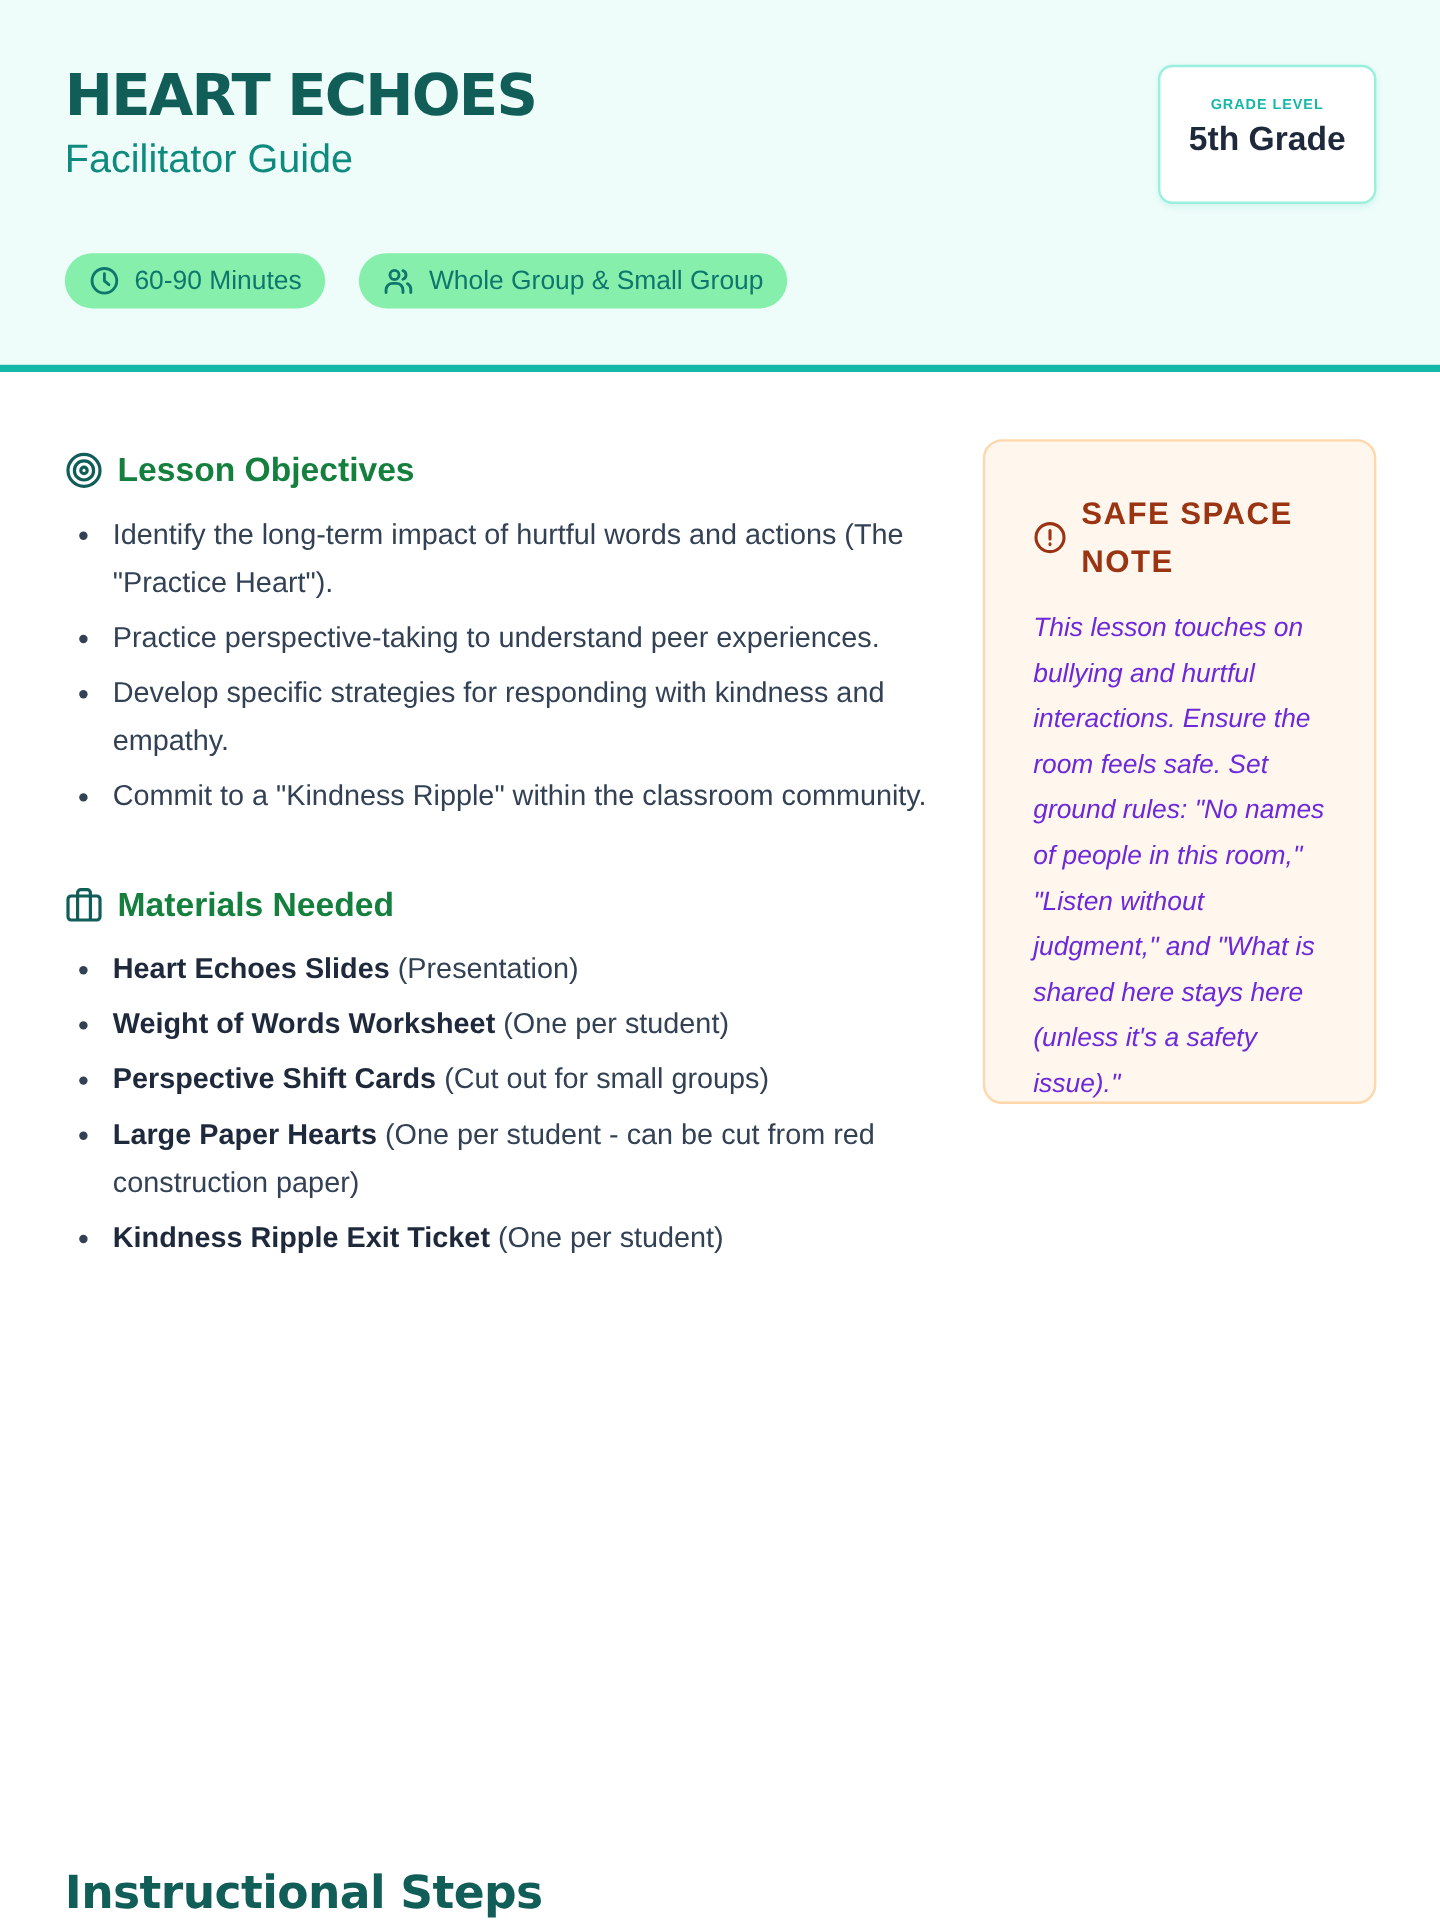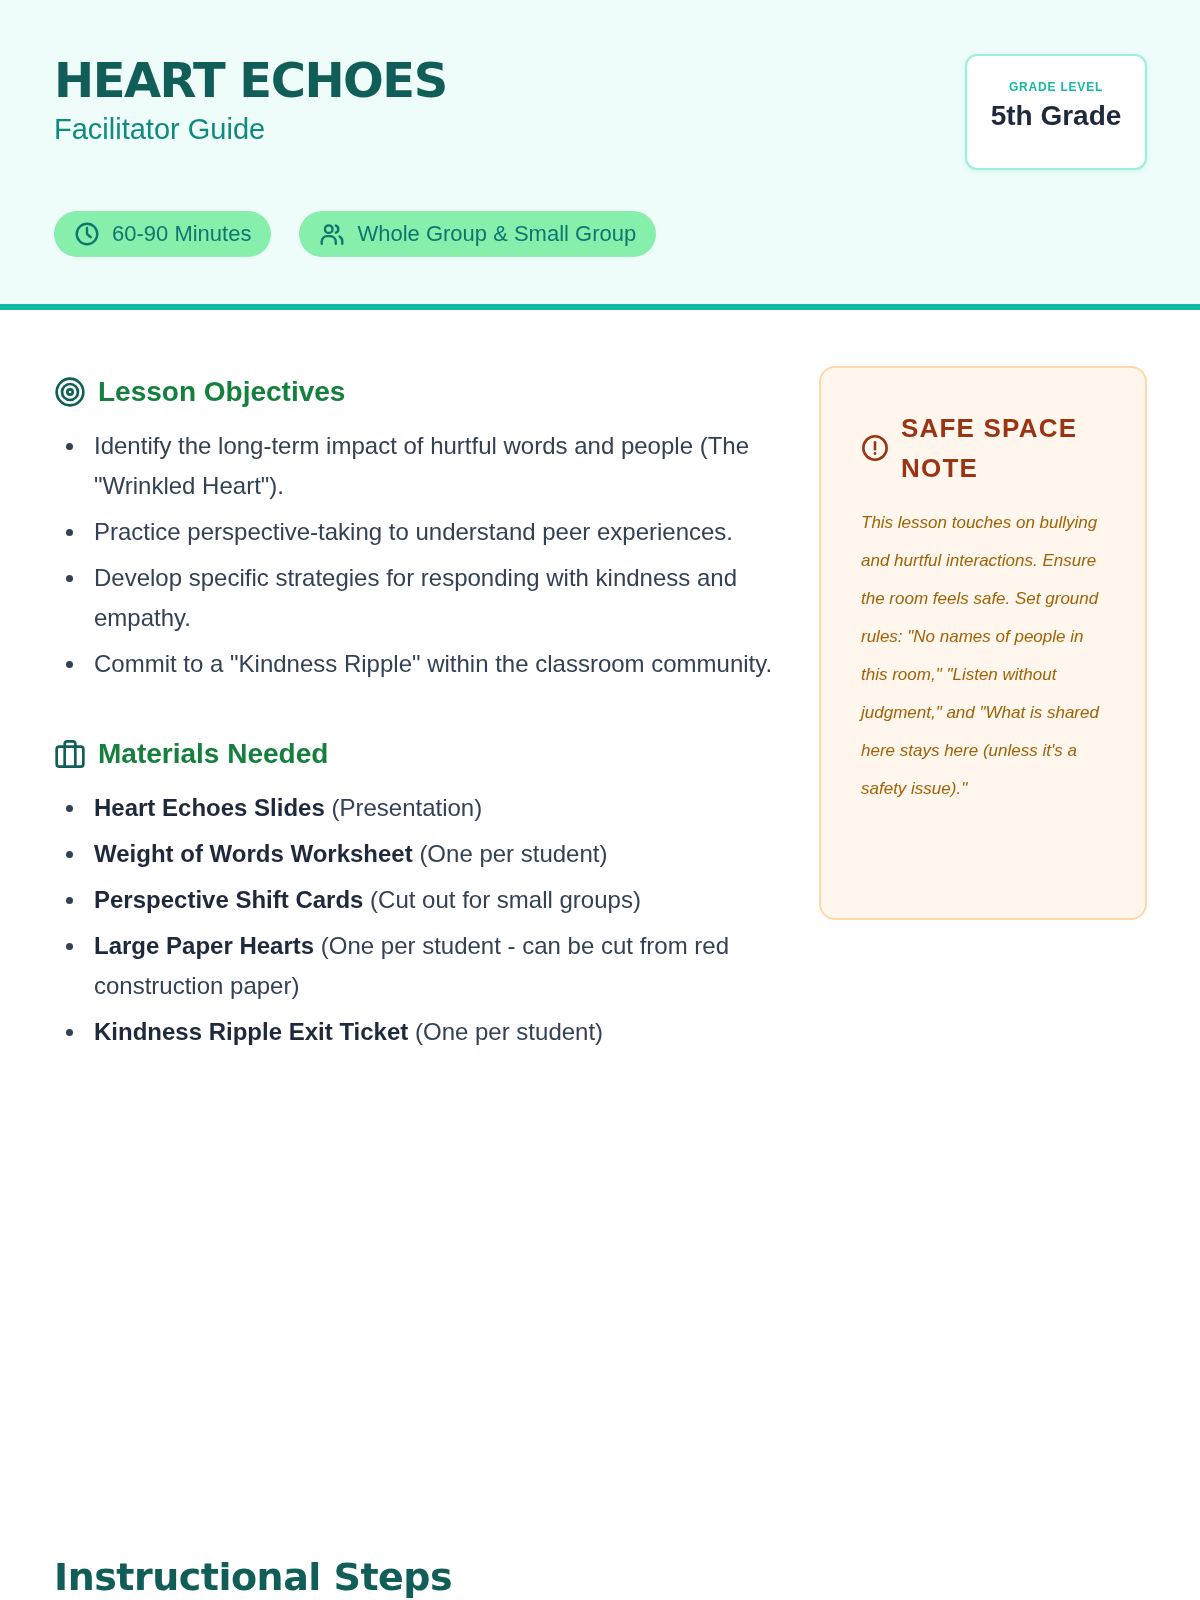--- a/index.html
+++ b/index.html
@@ -16,21 +16,21 @@
   .title {
     font-family: "DejaVu Sans", sans-serif;
     font-weight: 700;
     font-size: 48px;
     letter-spacing: -1.5px;
     color: #115e59;
     line-height: 1;
   }
   .subtitle {
     margin-top: 10px;
-    font-size: 29px;
+    font-size: 33px;
     color: #0f8a7e;
     line-height: 1.1;
   }
   .badges { position: absolute; top: 211px; left: 54px; display: flex; gap: 28px; }
   .badge {
     display: flex; align-items: center; gap: 12px;
     height: 46px; padding: 0 20px;
     background: #86efac;
     border-radius: 23px;
     font-size: 22px;
@@ -80,21 +80,21 @@
     padding: 40px 36px 0 40px;
   }
   .safe-head { display: flex; align-items: center; gap: 12px; }
   .safe-head svg { width: 28px; height: 28px; flex-shrink: 0; }
   .safe-title {
     font-size: 26px; font-weight: 700; color: #9a3412;
     letter-spacing: 1.2px; line-height: 40px;
   }
   .safe-text {
     margin-top: 16px;
-    font-size: 17px; font-style: italic; line-height: 38px; color: #a16207;
+    font-size: 22px; font-style: italic; line-height: 38px; color: #6d28d9;
   }
 
   .steps { position: absolute; top: 1245px; left: 54px; width: 1094px; }
   .steps-title { font-family: "DejaVu Sans", sans-serif; font-size: 38px; font-weight: 700; color: #115e59; letter-spacing: -0.5px; }
 </style>
 </head>
 <body>
 
 <header class="header">
   <h1 class="title">HEART ECHOES</h1>
@@ -130,21 +130,21 @@
     <div class="objectives">
       <h2 class="section-heading">
         <svg viewBox="0 0 24 24" fill="none" stroke="#115e59" stroke-width="2">
           <circle cx="12" cy="12" r="10"></circle>
             <circle cx="12" cy="12" r="6"></circle>
             <circle cx="12" cy="12" r="2"></circle>
         </svg>
         <span>Lesson Objectives</span>
       </h2>
       <ul class="bullets">
-        <li>Identify the long-term impact of hurtful words and people (The "Wrinkled Heart").</li>
+        <li>Identify the long-term impact of hurtful words and actions (The "Practice Heart").</li>
         <li>Practice perspective-taking to understand peer experiences.</li>
         <li>Develop specific strategies for responding with kindness and empathy.</li>
         <li>Commit to a "Kindness Ripple" within the classroom community.</li>
       </ul>
     </div>
 
     <div class="materials">
       <h2 class="section-heading">
         <svg viewBox="0 0 24 24" fill="none" stroke="#115e59" stroke-width="2" stroke-linejoin="round">
           <rect x="2" y="6.5" width="20" height="15" rx="2"></rect>

